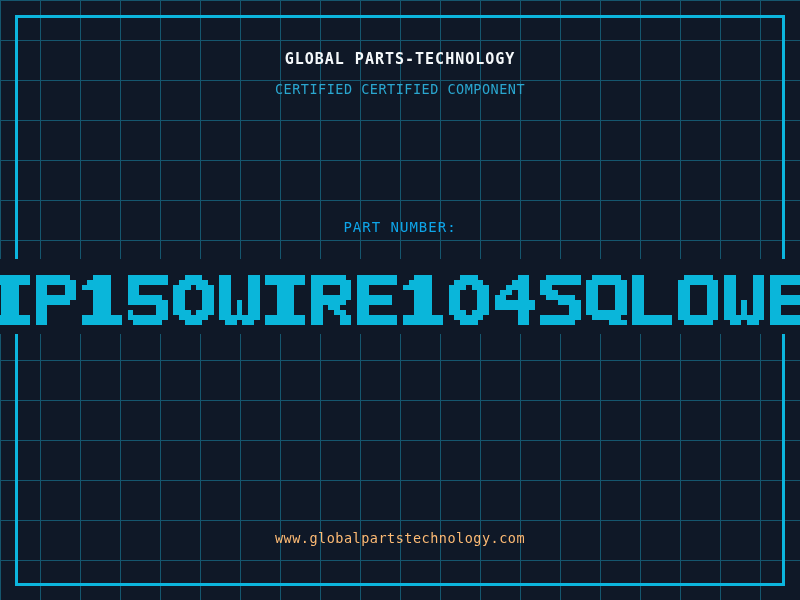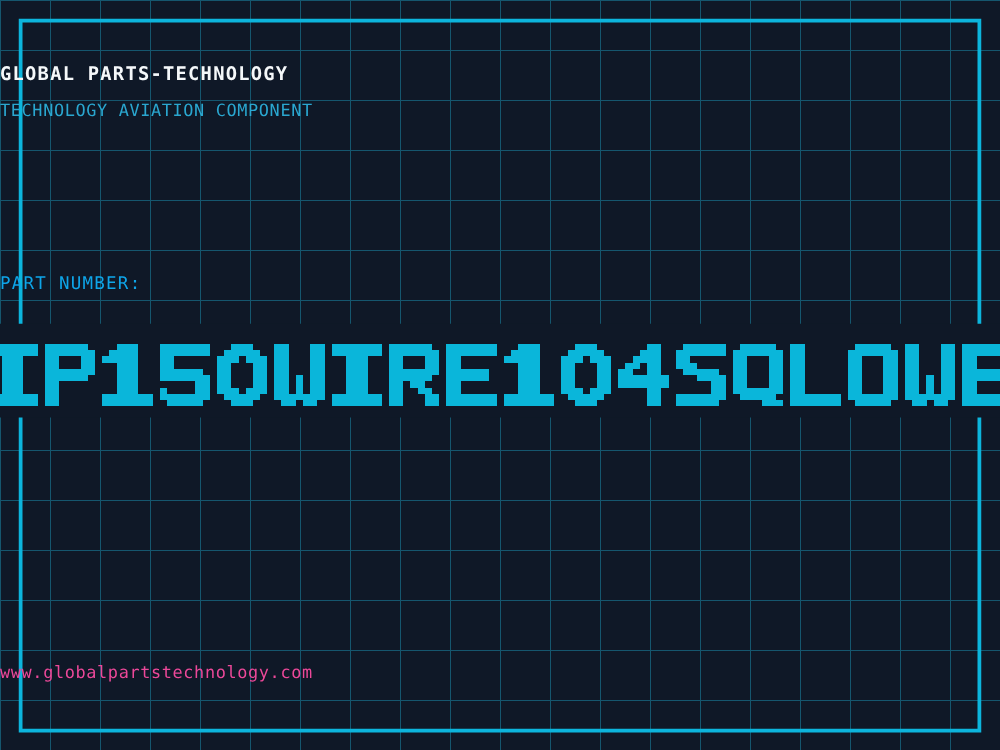--- a/index.html
+++ b/index.html
@@ -15,21 +15,21 @@
   }
   .frame {
     position: absolute;
     left: 15px; top: 15px; right: 15px; bottom: 14px;
     border: 3px solid #0cb5dd;
     pointer-events: none;
   }
   .centered-text {
     position: absolute;
     left: 0; right: 0;
-    text-align: left;
+    text-align: center;
     white-space: nowrap;
   }
   .title {
     top: 50px;
     font-size: 15px;
     font-weight: bold;
     letter-spacing: 1px;
     color: #f5f8fa;
   }
   .subtitle {
@@ -57,31 +57,31 @@
     left: 50%;
     width: 820px;
     height: 50px;
     margin-left: -410px;
   }
   .pn-pixel-wrap svg { display: block; width: 820px; height: 50px; }
   .website {
     top: 530px;
     font-size: 13.5px;
     letter-spacing: 0.5px;
-    color: #ec4899;
+    color: #fdba74;
   }
 </style>
 </head>
 <body>
 
 <div class="frame"></div>
 
 <div class="centered-text title">GLOBAL PARTS-TECHNOLOGY</div>
 
-<div class="centered-text subtitle">TECHNOLOGY AVIATION COMPONENT</div>
+<div class="centered-text subtitle">CERTIFIED CERTIFIED COMPONENT</div>
 
 <div class="centered-text part-label">PART NUMBER:</div>
 
 <div class="pn-band">
   <div class="pn-pixel-wrap" id="pn-pixel">
       <svg viewBox="0 0 143 10" preserveAspectRatio="none" shape-rendering="crispEdges">
         <rect x="0" y="0" width="1.02" height="1.02" fill="#0ab6da"></rect>
         <rect x="1" y="0" width="1.02" height="1.02" fill="#0ab6da"></rect>
         <rect x="2" y="0" width="1.02" height="1.02" fill="#0ab6da"></rect>
         <rect x="3" y="0" width="1.02" height="1.02" fill="#0ab6da"></rect>

